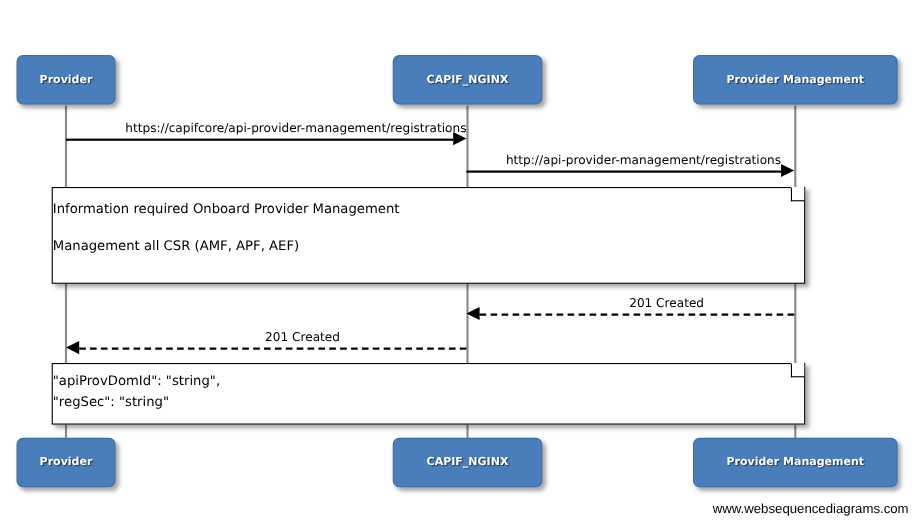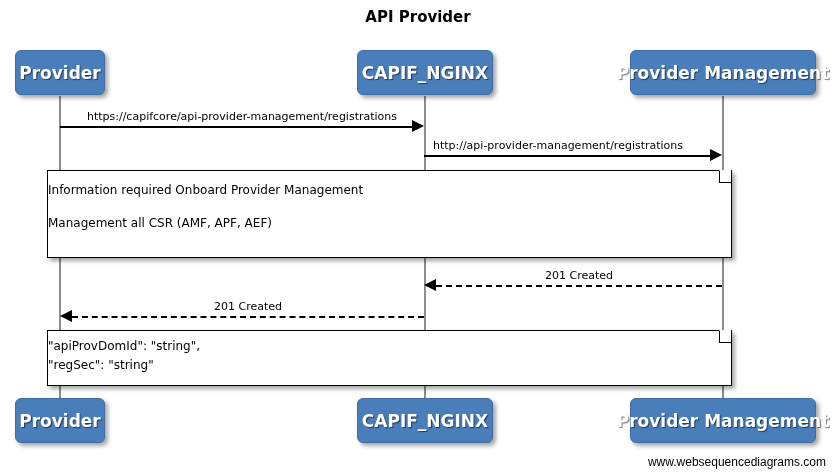--- a/index.html
+++ b/index.html
@@ -50,21 +50,21 @@
     background: #4a7ebb;
     border: 1px solid #3d6ca6;
     box-shadow: 3px 3px 4px rgba(0,0,0,0.35);
     display: flex;
     align-items: center;
     justify-content: center;
     box-sizing: border-box;
   }
   .participant span {
     font-family: "DejaVu Sans", sans-serif;
-    font-size: 17px;
+    font-size: 10px;
     font-weight: bold;
     color: #ffffff;
     text-shadow: 1px 1px 1px rgba(0,0,0,0.55);
     white-space: nowrap;
   }
 
   
   .msg-line {
     position: absolute;
     height: 0;
@@ -87,20 +87,21 @@
     border-right: 12px solid #000000;
   }
   .msg-label {
     position: absolute;
     font-family: "DejaVu Sans", sans-serif;
     font-size: 11px;
     color: #000000;
     white-space: nowrap;
     text-align: center;
     background: transparent;
+    padding-left: 27px;
   }
 
   
   .note {
     position: absolute;
     background: #ffffff;
     border: 1px solid #000000;
     box-shadow: 3px 3px 4px rgba(0,0,0,0.35);
     box-sizing: border-box;
   }
@@ -144,21 +145,20 @@
     color: #000000;
     white-space: nowrap;
     margin-left: 48px;
   }
 </style>
 </head>
 <body>
 
 <div id="canvas">
 
-  <div class="diagram-title">API Provider</div>
 
   <div class="lifeline" style="left:59px;"></div>
   <div class="lifeline" style="left:424px;"></div>
   <div class="lifeline" style="left:722px;"></div>
 
   <div class="participant" style="left:15px;  top:50px; width:90px;">
     <span>Provider</span>
   </div>
   <div class="participant" style="left:357px; top:50px; width:136px;">
     <span>CAPIF_NGINX</span>

